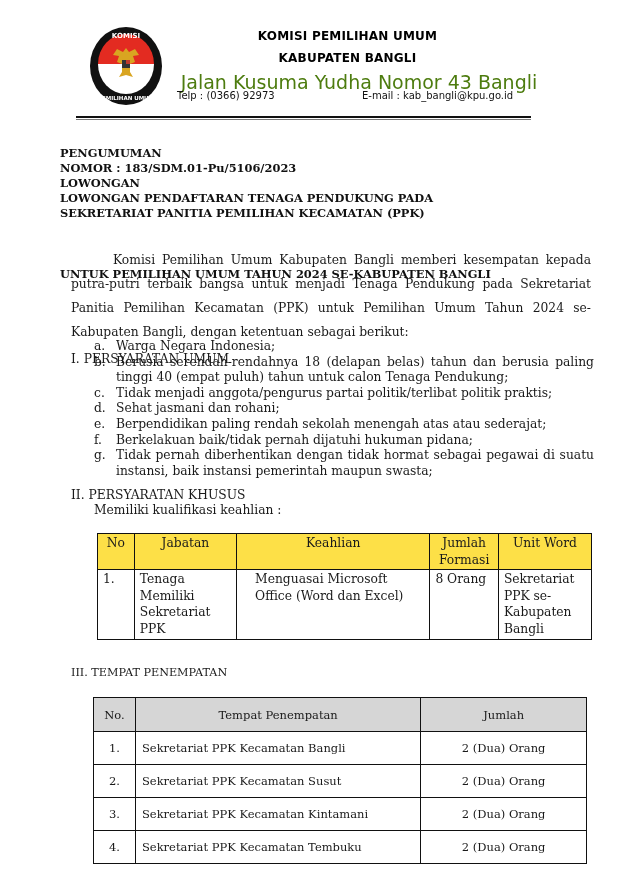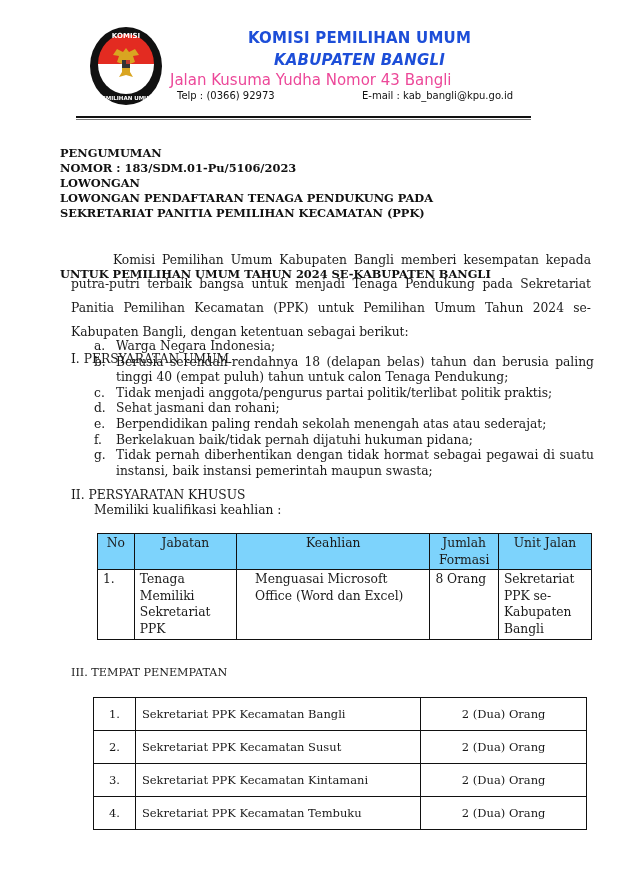--- a/index.html
+++ b/index.html
@@ -1,26 +1,26 @@
 <!DOCTYPE html>
 <html><head>
   <meta charset="utf-8">
   <style>
     * { margin: 0; padding: 0; box-sizing: border-box; }
     html, body { width: 637px; height: 895px; background: #ffffff; overflow: hidden; }
     body { position: relative; font-family: "DejaVu Serif", serif; color: #1a1a1a; }
 
     
     .logo { position: absolute; left: 89px; top: 26px; width: 74px; height: 80px; }
-    .kop-title { position: absolute; left: 182px; width: 355px; text-align: center;
-      font-family: "DejaVu Sans", sans-serif; font-weight: bold; font-size: 15px; color: #1d4ed8; letter-spacing: 0.2px; }
+    .kop-title { position: absolute; left: 170px; width: 355px; text-align: center;
+      font-family: "DejaVu Sans", sans-serif; font-weight: bold; font-size: 12px; color: #000000; letter-spacing: 0.2px; }
     .kop-title.l1 { top: 29px; }
-    .kop-title.l2 { top: 51px; font-style: italic; }
-    .kop-addr { position: absolute; left: 170px; width: 378px; top: 71px; text-align: left;
-      font-family: "DejaVu Sans", sans-serif; font-size: 15px; color: #ec4899; }
+    .kop-title.l2 { top: 51px; }
+    .kop-addr { position: absolute; left: 170px; width: 378px; top: 71px; text-align: center;
+      font-family: "DejaVu Sans", sans-serif; font-size: 19px; color: #4d7c0f; }
     .kop-contact { position: absolute; top: 90px; font-family: "DejaVu Sans", sans-serif; font-size: 10px; color: #111; }
     .kop-telp { left: 177px; }
     .kop-email { left: 362px; }
     .rule { position: absolute; left: 76px; width: 455px; top: 116px; height: 4px;
       border-top: 2px solid #111; border-bottom: 1px solid #777; }
 
     
     .hdr { position: absolute; left: 60px; width: 540px; text-align: left; font-weight: bold;
       font-size: 11.4px; line-height: 15.5px; color: #111; }
     .hdr.h1 { top: 146px; }
@@ -42,21 +42,21 @@
 
     .list { position: absolute; left: 94px; width: 500px; top: 339px; list-style: none; }
     .list li { display: flex; font-size: 12.3px; line-height: 15.6px; }
     .list .mark { width: 22px; flex: none; }
     .list .txt { flex: 1; text-align: justify; }
 
     
     table { border-collapse: collapse; position: absolute; }
     .t1 { left: 97px; top: 533px; width: 495px; font-size: 12.3px; }
     .t1 th, .t1 td { border: 1.5px solid #111; vertical-align: top; padding: 1px 5px; line-height: 16.5px; font-weight: normal; }
-    .t1 th { background: #7dd3fc; text-align: center; height: 34px; }
+    .t1 th { background: #fde047; text-align: center; height: 34px; }
     .t1 td { height: 70px; }
 
     
     .t2 { left: 93px; top: 697px; width: 494px; font-size: 11.5px; }
     .t2 th, .t2 td { border: 1.5px solid #111; vertical-align: middle; padding: 0 6px; font-weight: normal; height: 33px; }
     .t2 th { background: #d6d6d6; text-align: center; height: 34px; }
     .t2 td.no { text-align: center; }
     .t2 td.jml { text-align: center; }
   </style>
 </head>
@@ -131,41 +131,46 @@
       <col style="width:189px">
       <col style="width:67px">
       <col style="width:91px">
     </colgroup>
   <tbody>
       <tr>
     <th>No</th>
     <th>Jabatan</th>
     <th>Keahlian</th>
     <th>Jumlah Formasi</th>
-    <th>Unit Jalan</th>
+    <th>Unit Word</th>
   </tr>
   <tr>
     <td>1.</td>
     <td>Tenaga Memiliki Sekretariat PPK</td>
     <td style="padding-left:18px">Menguasai Microsoft Office (Word dan Excel)</td>
     <td>8 Orang</td>
     <td>Sekretariat PPK se-Kabupaten Bangli</td>
   </tr>
 </tbody>
   </table>
 
 <div class="sec-title sec3">III.  TEMPAT PENEMPATAN</div>
 
 <table class="t2">
   <colgroup>
       <col style="width:42px">
       <col style="width:286px">
       <col style="width:166px">
     </colgroup>
   <tbody>
+      <tr>
+    <th>No.</th>
+    <th>Tempat Penempatan</th>
+    <th>Jumlah</th>
+  </tr>
   <tr>
     <td class="no">1.</td>
     <td>Sekretariat PPK Kecamatan Bangli</td>
     <td class="jml">2 (Dua) Orang</td>
   </tr>
   <tr>
     <td class="no">2.</td>
     <td>Sekretariat PPK Kecamatan Susut</td>
     <td class="jml">2 (Dua) Orang</td>
   </tr>

